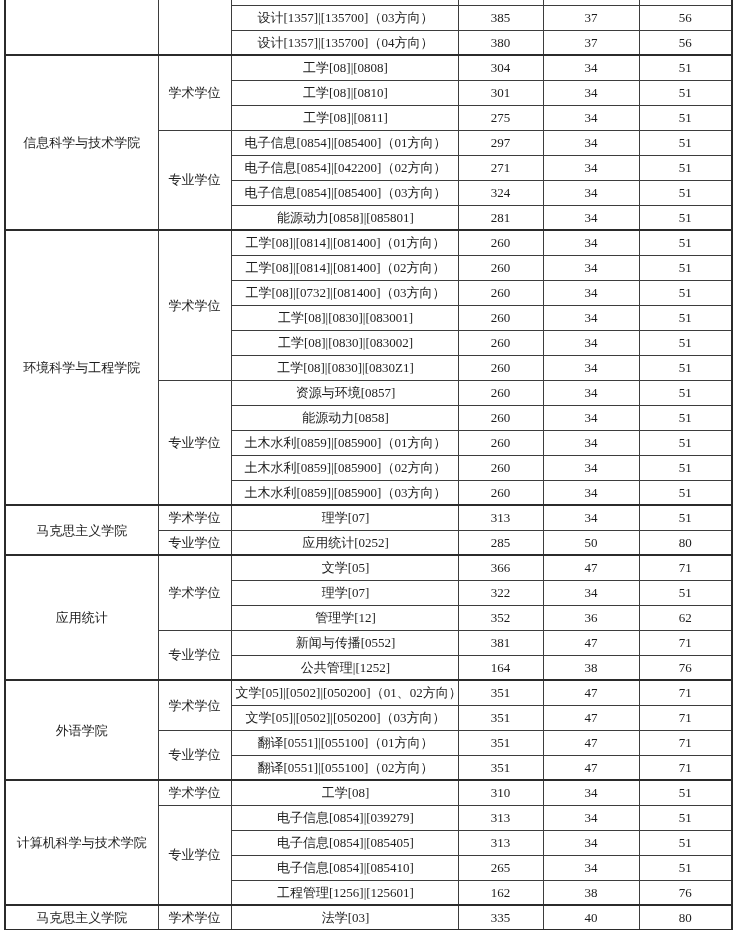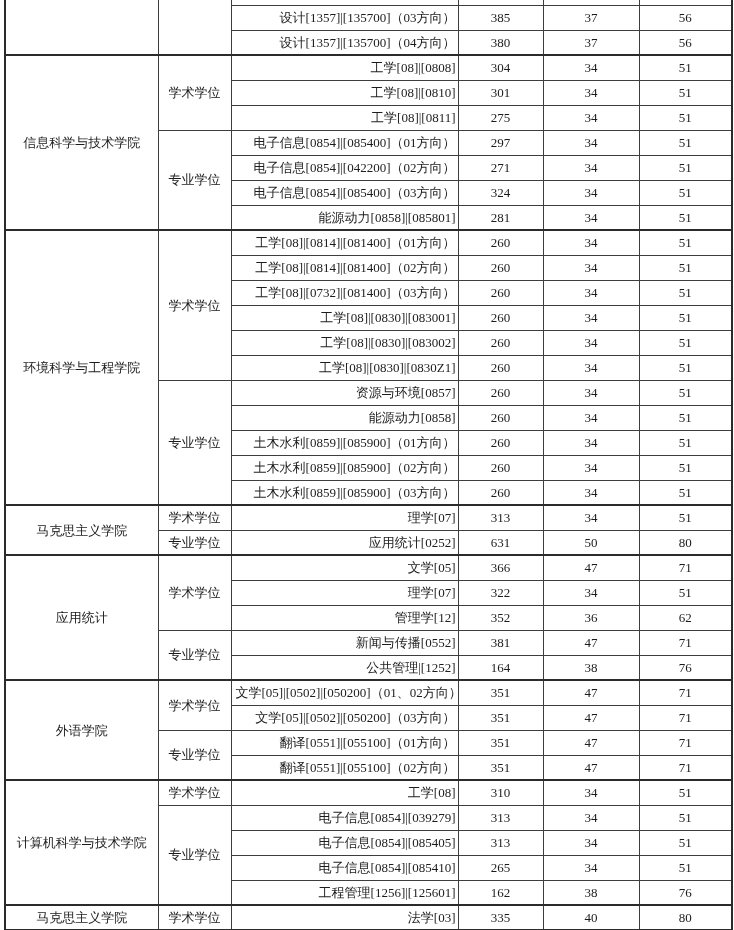--- a/index.html
+++ b/index.html
@@ -17,21 +17,21 @@
     border:2px solid var(--border-strong);border-top:none;
   }
   tr{height:25px;}
   tr.stub-row{height:5px;}
   td{
     border:1px solid var(--border);
     font-size:13px;line-height:15px;
     padding:0;overflow:hidden;white-space:nowrap;
     vertical-align:middle;text-align:center;
   }
-  td.program-cell{text-align:right;padding:0 2px 0 4px;}
+  td.program-cell{text-align:center;padding:0 2px 0 4px;}
   tr.stub-row td{border-top:none;}
   tr.group-start td{border-top:2px solid var(--border-strong);}
 </style>
 </head>
 <body>
 
 <table>
   <colgroup>
     <col style="width:153px">
     <col style="width:73px">
@@ -179,21 +179,21 @@
         <td class="college-cell" rowspan="2">马克思主义学院</td>
         <td class="degree-cell">学术学位</td>
         <td class="program-cell">理学[07]</td>
         <td class="score-cell">313</td>
         <td class="score-cell">34</td>
         <td class="score-cell">51</td>
       </tr>
       <tr>
         <td class="degree-cell">专业学位</td>
         <td class="program-cell">应用统计[0252]</td>
-        <td class="score-cell">631</td>
+        <td class="score-cell">285</td>
         <td class="score-cell">50</td>
         <td class="score-cell">80</td>
       </tr>
       <tr class="group-start">
         <td class="college-cell" rowspan="5">应用统计</td>
         <td class="degree-cell" rowspan="3">学术学位</td>
         <td class="program-cell">文学[05]</td>
         <td class="score-cell">366</td>
         <td class="score-cell">47</td>
         <td class="score-cell">71</td>

